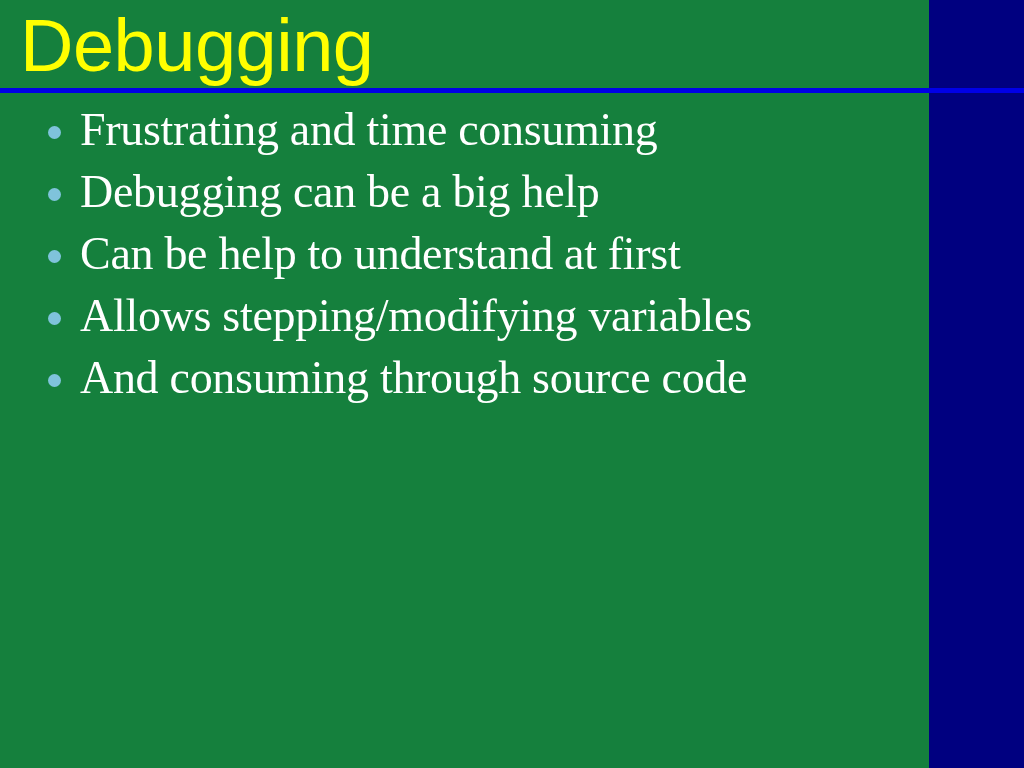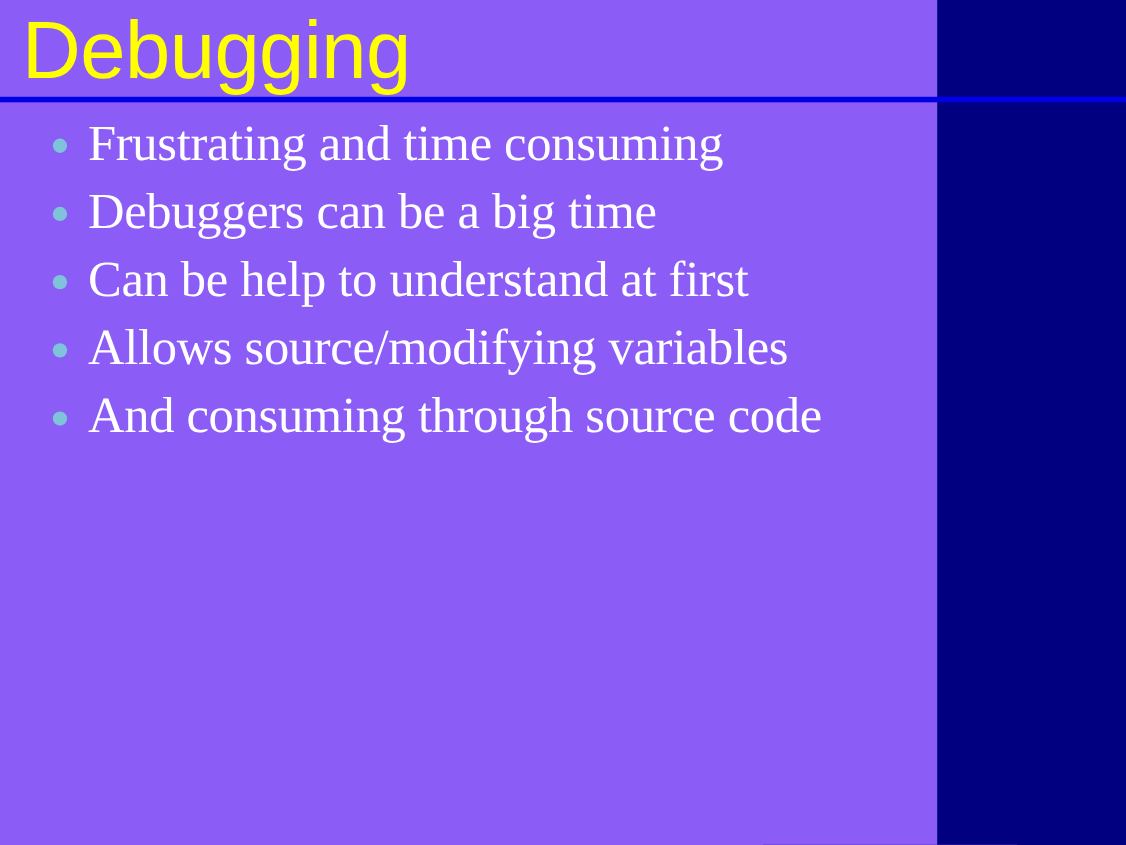--- a/index.html
+++ b/index.html
@@ -10,23 +10,23 @@
     width: 1024px;
     height: 768px;
     overflow: hidden;
     background: #000080;
     font-family: "Liberation Sans", sans-serif;
     -webkit-font-smoothing: antialiased;
   }
 
   .slide {
     position: relative;
-    width: 852px;
+    width: 929px;
     height: 768px;
-    background: #8b5cf6;
+    background: #15803d;
     box-sizing: border-box;
   }
 
   .slide-title {
     position: absolute;
     left: 20px;
     top: 2px;
     width: 980px;
     font-size: 74px;
     line-height: 88px;
@@ -92,29 +92,29 @@
 
   <div class="title-rule"></div>
 
   <ul class="bullet-list">
     <li class="bullet-item">
       <span class="bullet-marker"></span>
       <span class="bullet-text">Frustrating and time consuming</span>
     </li>
     <li class="bullet-item">
       <span class="bullet-marker"></span>
-      <span class="bullet-text">Debuggers can be a big time</span>
+      <span class="bullet-text">Debugging can be a big help</span>
     </li>
     <li class="bullet-item">
       <span class="bullet-marker"></span>
       <span class="bullet-text">Can be help to understand at first</span>
     </li>
     <li class="bullet-item">
       <span class="bullet-marker"></span>
-      <span class="bullet-text">Allows source/modifying variables</span>
+      <span class="bullet-text">Allows stepping/modifying variables</span>
     </li>
     <li class="bullet-item">
       <span class="bullet-marker"></span>
       <span class="bullet-text">And consuming through source code</span>
     </li>
   </ul>
 
 </div>
 
 </body></html>

